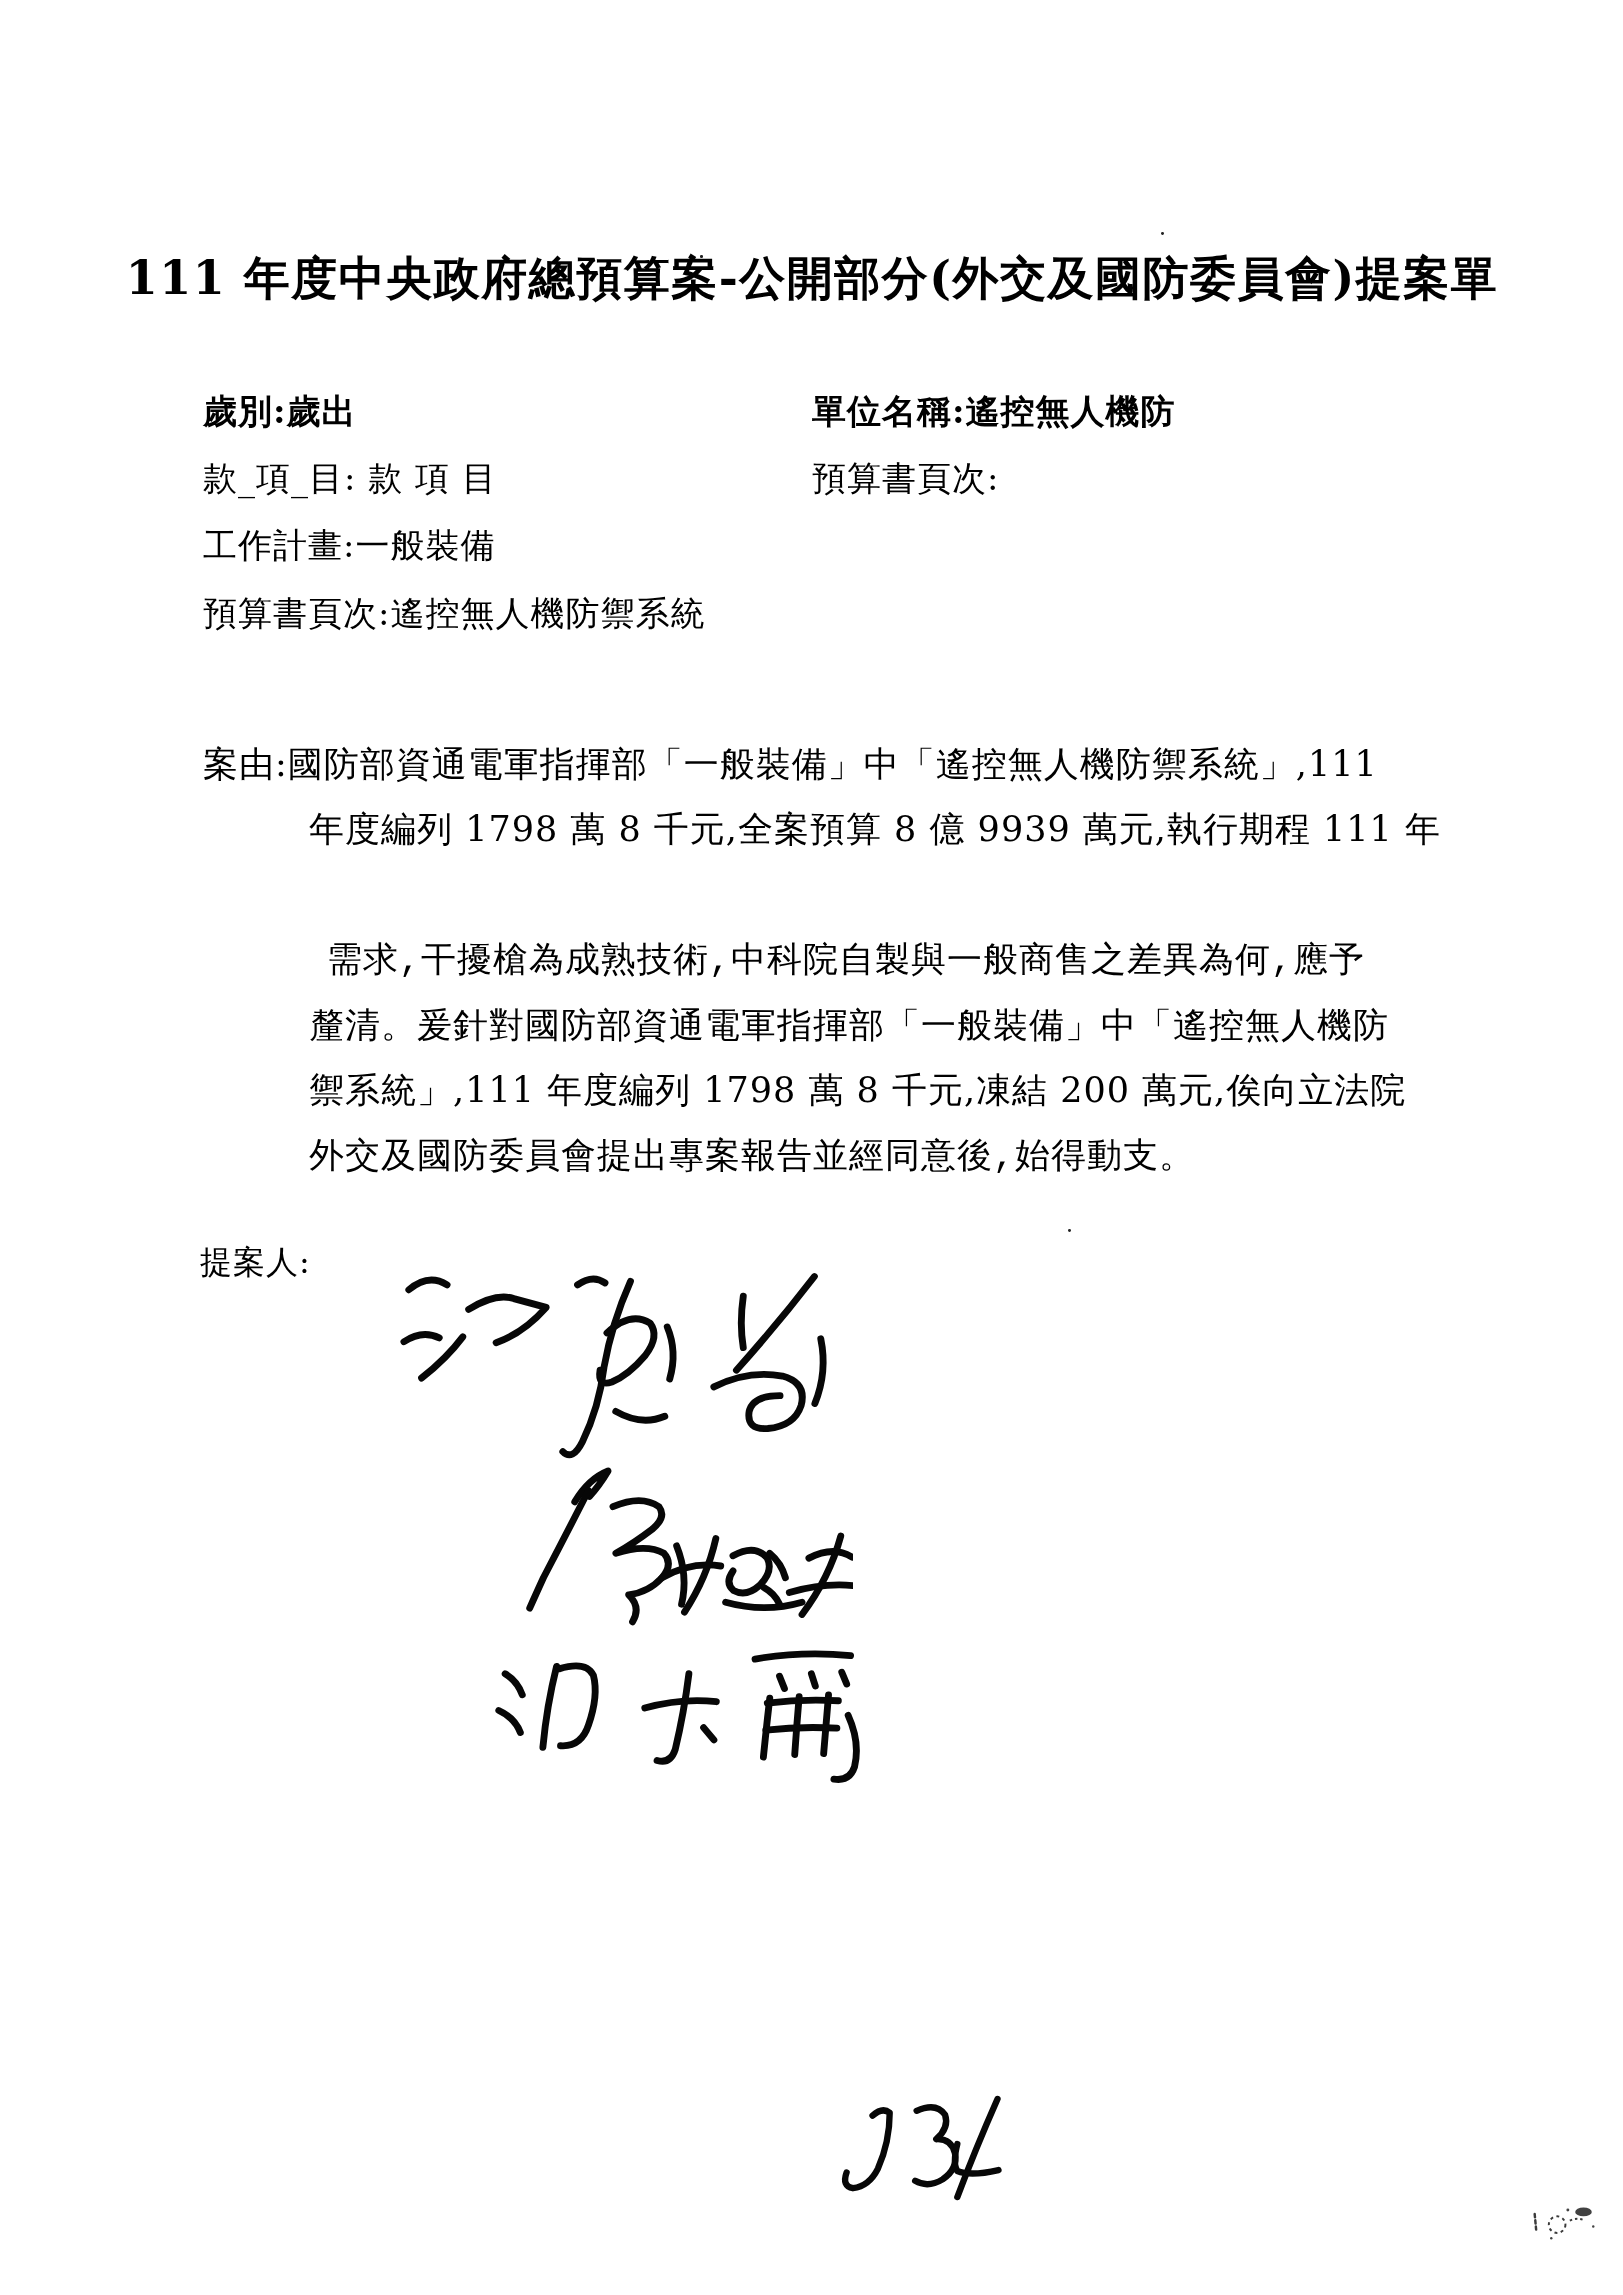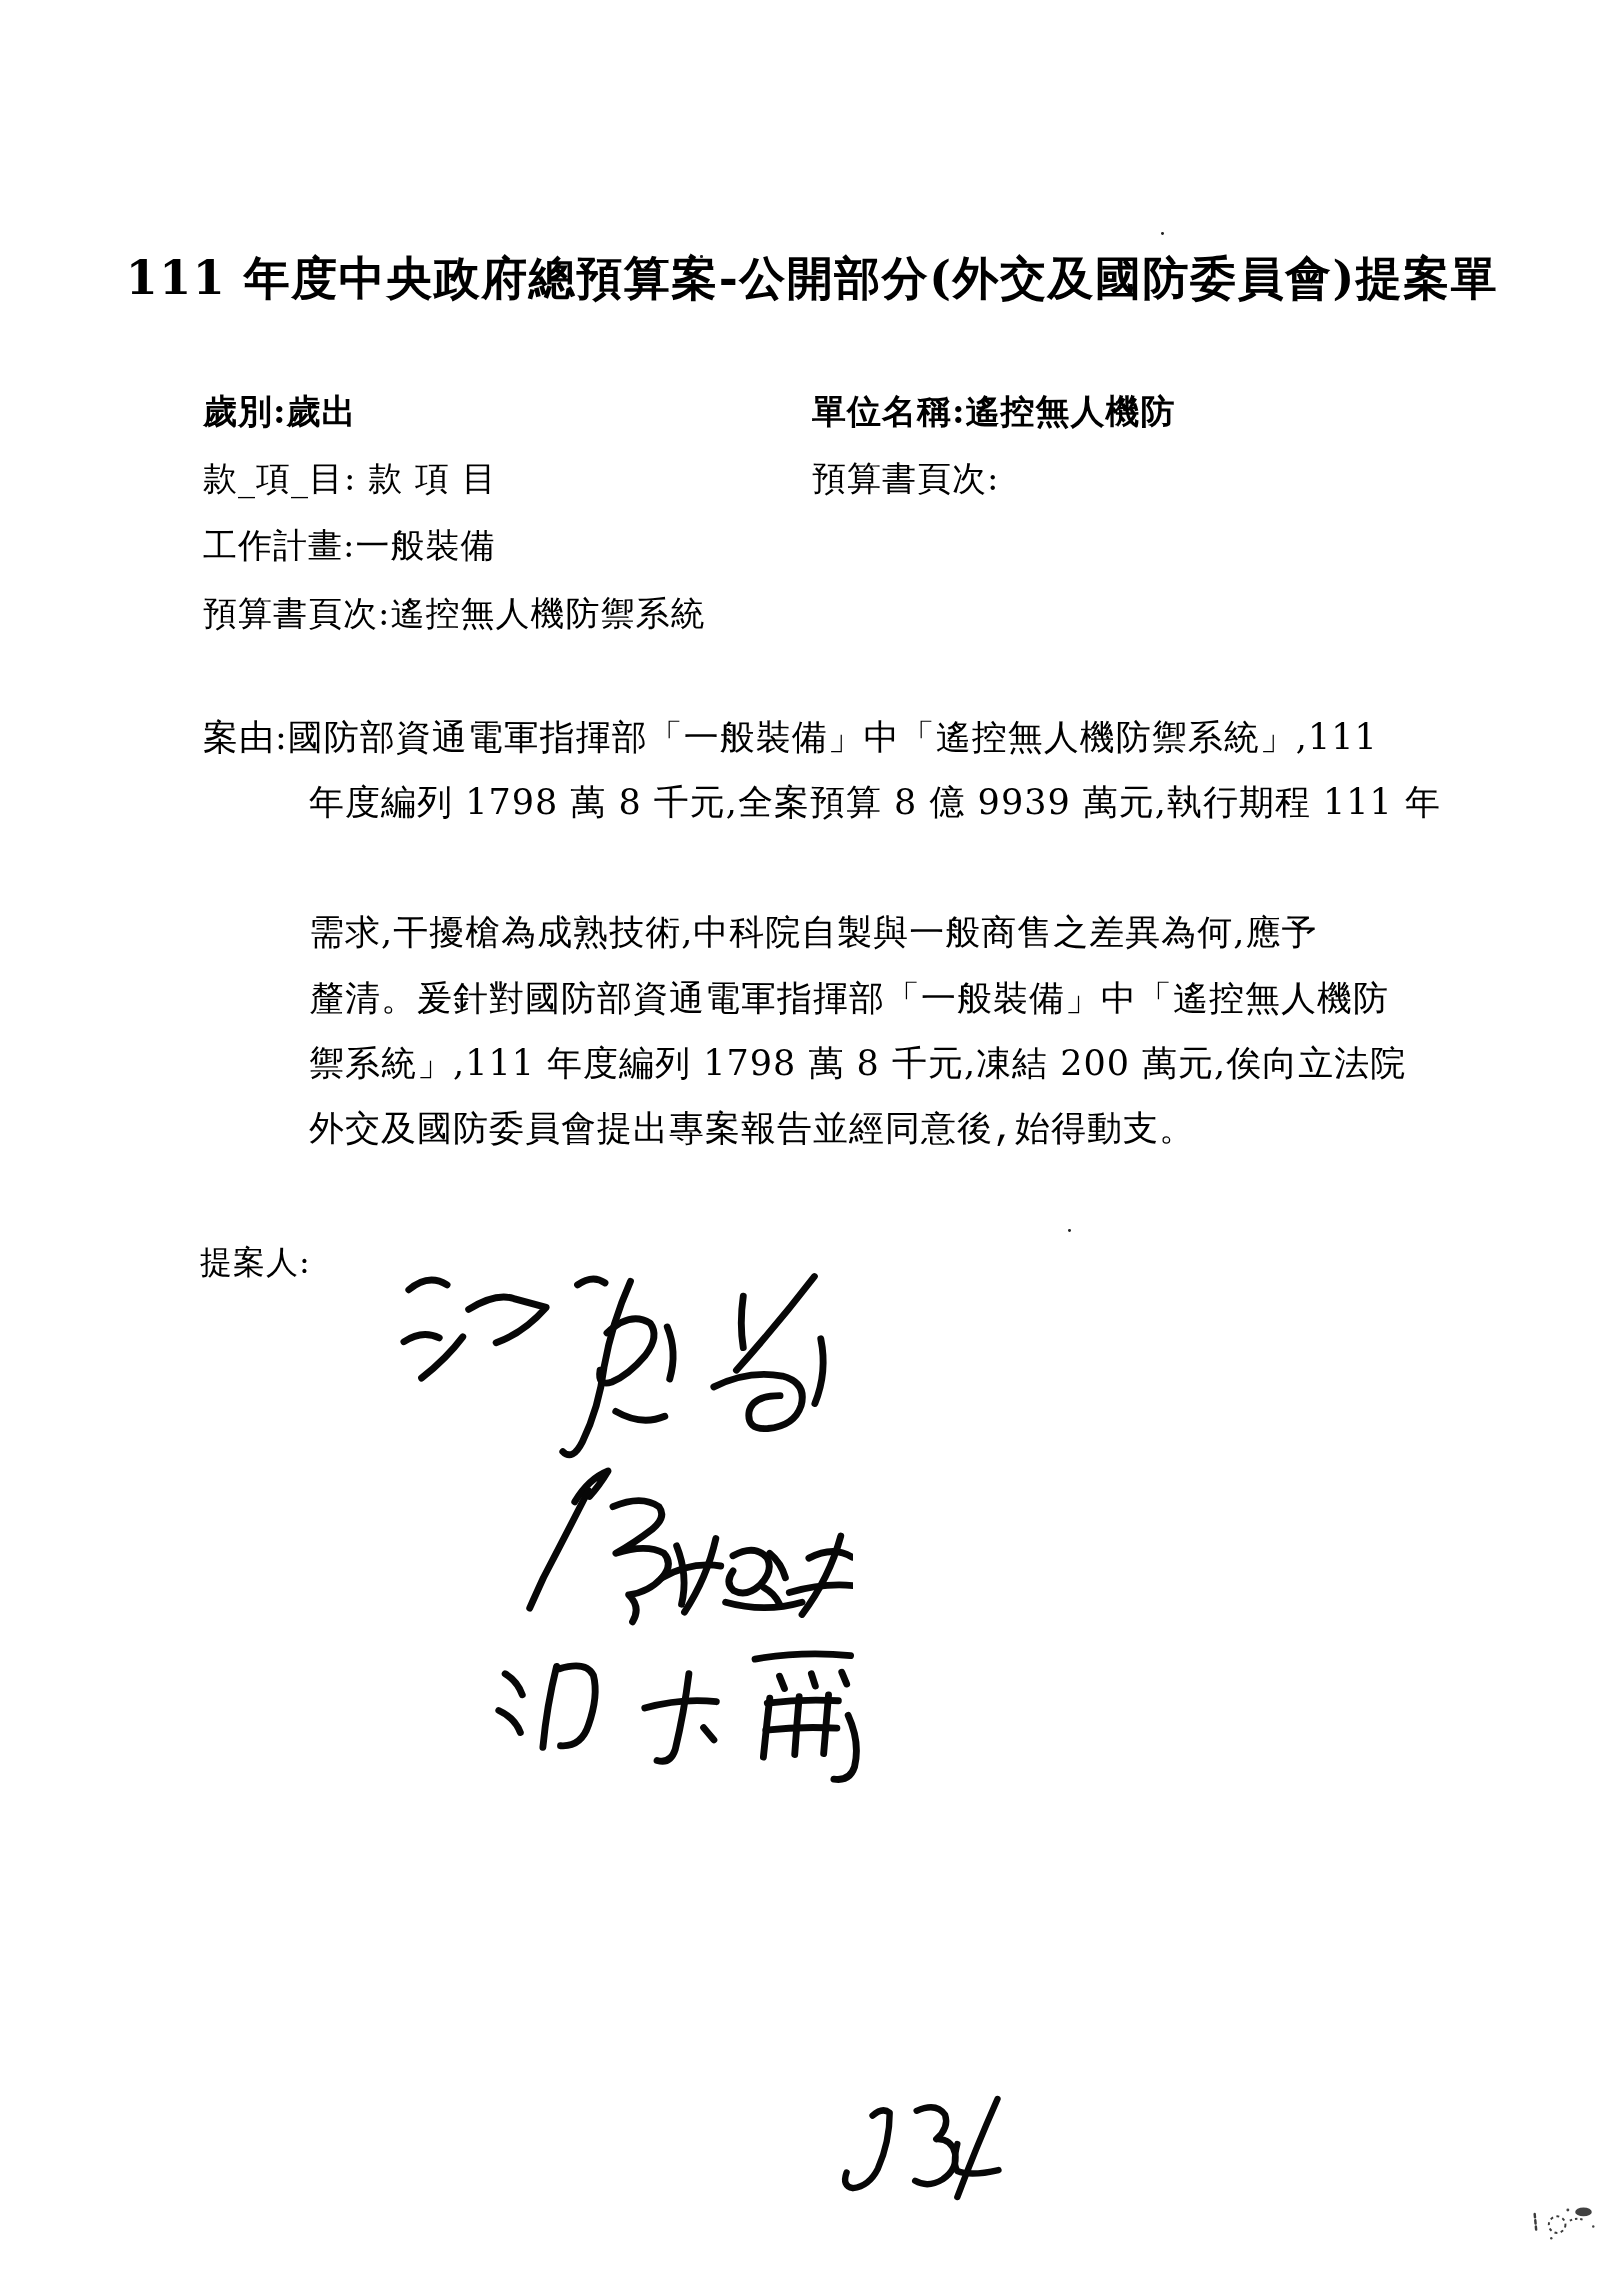--- a/index.html
+++ b/index.html
@@ -13,21 +13,21 @@
   }
   .page { position: absolute; left: 0; top: 0; width: 1624px; height: 2295px; background: #fff; }
   .abs { position: absolute; white-space: pre; }
   .doc-title {
     left: 0; top: 248px; width: 1624px;
     text-align: center;
     font-size: 46px; font-weight: bold; letter-spacing: 1.5px;
   }
   .field { font-size: 34px; letter-spacing: 1px; }
   .bold { font-weight: bold; }
-  .case-line { font-size: 35px; letter-spacing: 1px; }
+  .case-line { font-size: 35px; letter-spacing: 1px; margin-top: 27px; }
   .proposer-label { font-size: 32px; letter-spacing: 1px; }
   .sig svg, .hand svg { display: block; }
   .sig path, .hand path {
     fill: none; stroke: #070707;
     stroke-linecap: round; stroke-linejoin: round;
   }
   .sig path { stroke-width: 14px; }
   .hand path { stroke-width: 13px; }
   .speck { position: absolute; background: #222; border-radius: 50%; }
 </style>
@@ -42,21 +42,21 @@
   <div class="abs field bold" style="left:812px; top:389px;">單位名稱:遙控無人機防</div>
 
   <div class="abs field" style="left:203px; top:456px;">款_項_目: 款 項 目</div>
   <div class="abs field" style="left:812px; top:456px;text-align:right;">預算書頁次:</div>
 
   <div class="abs field" style="left:203px; top:523px;">工作計畫:一般裝備</div>
   <div class="abs field" style="left:203px; top:591px;">預算書頁次:遙控無人機防禦系統</div>
 
   <div class="abs case-line" style="left:203px; top:714px;">案由:國防部資通電軍指揮部「一般裝備」中「遙控無人機防禦系統」,111</div>
   <div class="abs case-line" style="left:309px; top:779px;">年度編列 1798 萬 8 千元,全案預算 8 億 9939 萬元,執行期程 111 年</div>
-  <div class="abs case-line" style="left:309px; top:909px;">需求,干擾槍為成熟技術,中科院自製與一般商售之差異為何,應予</div>
+  <div class="abs case-line" style="left:327px; top:909px;font-family:Liberation Mono, monospace;">需求,干擾槍為成熟技術,中科院自製與一般商售之差異為何,應予</div>
   <div class="abs case-line" style="left:309px; top:975px;">釐清。爰針對國防部資通電軍指揮部「一般裝備」中「遙控無人機防</div>
   <div class="abs case-line" style="left:309px; top:1040px;">禦系統」,111 年度編列 1798 萬 8 千元,凍結 200 萬元,俟向立法院</div>
   <div class="abs case-line" style="left:309px; top:1105px;font-family:Liberation Mono, monospace;">外交及國防委員會提出專案報告並經同意後,始得動支。</div>
 
   <div class="abs proposer-label" style="left:200px; top:1241px;">提案人:</div>
 
   <div class="abs sig" style="left:400px; top:1246px;">
     <svg width="434" height="231" viewBox="0 0 885 470">
       <path d="M18,52 Q58,18 96,42"></path>
       <path d="M8,158 Q45,133 80,150"></path>

